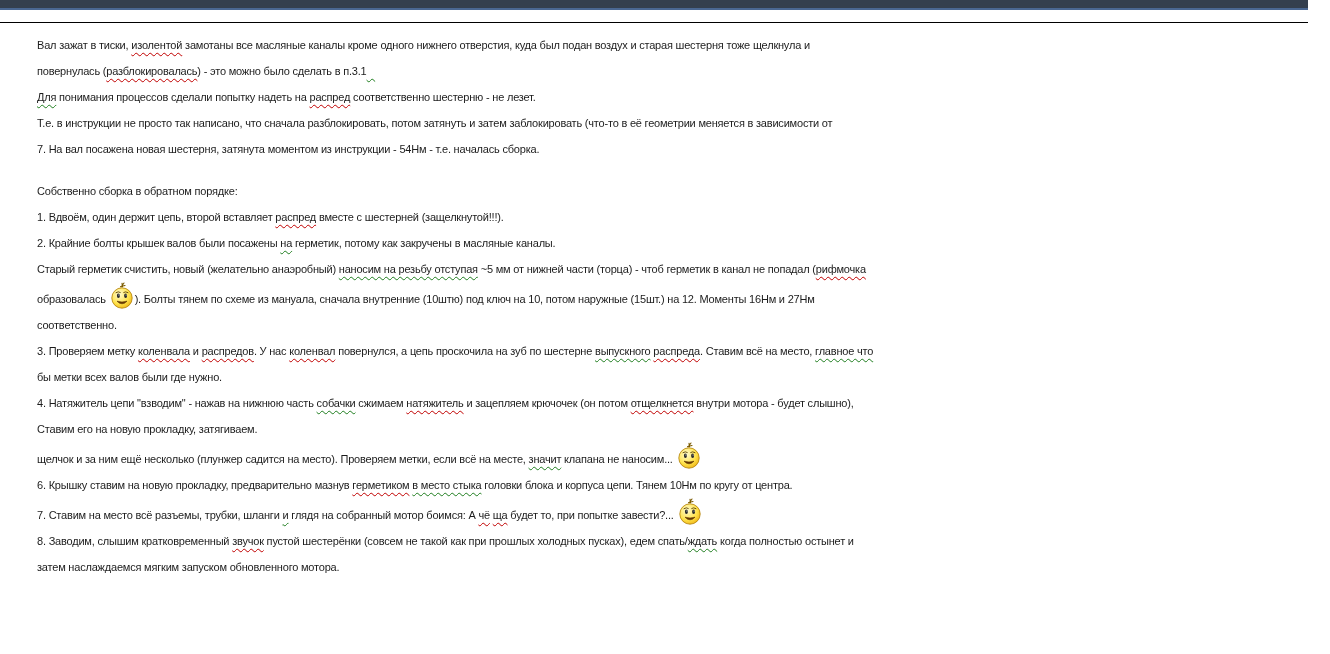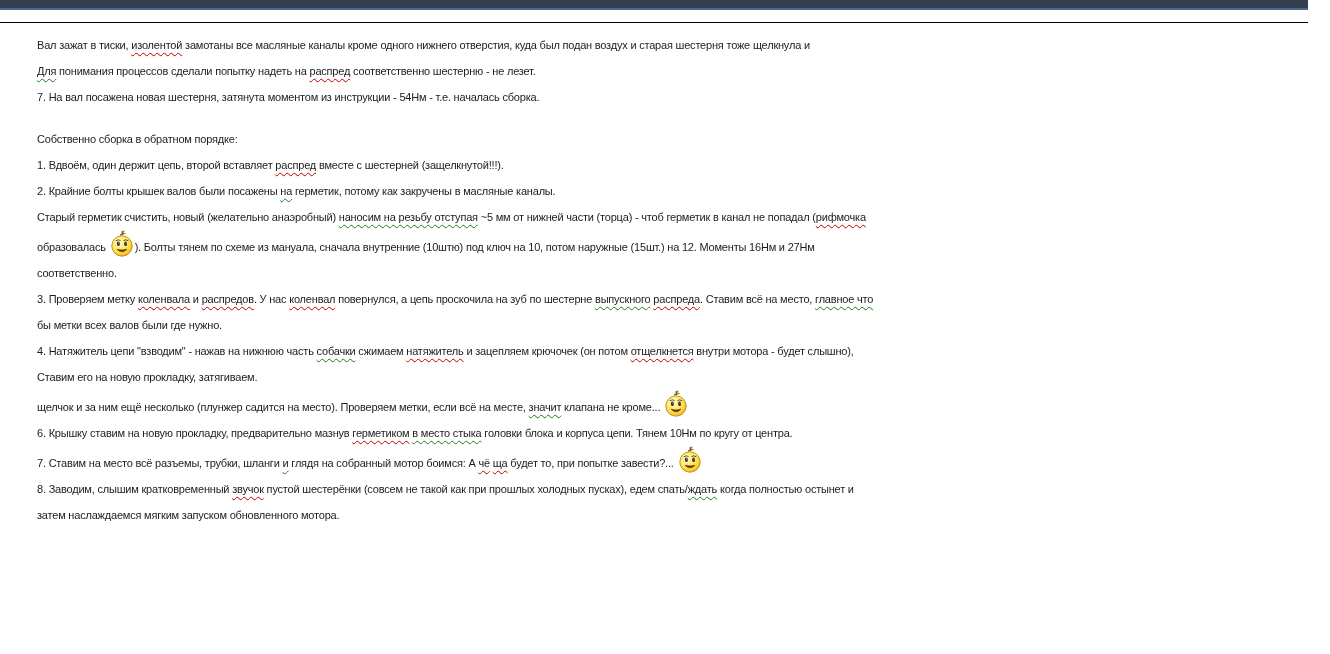--- a/index.html
+++ b/index.html
@@ -67,21 +67,23 @@
     vertical-align: -7px;
   }
 </style>
 </head>
 <body>
 
 <div class="top-bar"></div>
 <div class="doc-border"></div>
 <div class="doc-body" style="color: rgb(28, 28, 28);">
     <div class="line"><span>Вал зажат в тиски, </span><span class="u-red">изолентой</span><span> замотаны все масляные каналы кроме одного нижнего отверстия, куда был подан воздух и старая шестерня тоже щелкнула и</span></div>
+    <div class="line"><span>повернулась (</span><span class="u-red">разблокировалась</span><span>) - это можно было сделать в п.3.1</span><span class="u-green">   </span></div>
     <div class="line"><span class="u-green">Для</span><span> понимания процессов сделали попытку надеть на </span><span class="u-red">распред</span><span> соответственно шестерню - не лезет.</span></div>
+    <div class="line"><span>Т.е. в инструкции не просто так написано, что сначала разблокировать, потом затянуть и затем заблокировать (что-то в её геометрии меняется в зависимости от</span></div>
     <div class="line"><span>7. На вал посажена новая шестерня, затянута моментом из инструкции - 54Нм - т.е. началась сборка.</span></div>
     <div class="line blank"></div>
     <div class="line"><span>Собственно сборка в обратном порядке:</span></div>
     <div class="line"><span>1. Вдвоём, один держит цепь, второй вставляет </span><span class="u-red">распред</span><span> вместе с шестерней (защелкнутой!!!).</span></div>
     <div class="line"><span>2. Крайние болты крышек валов были посажены </span><span class="u-green">на</span><span> герметик, потому как закручены в масляные каналы.</span></div>
     <div class="line"><span>Старый герметик счистить, новый (желательно анаэробный) </span><span class="u-green">наносим на резьбу отступая</span><span> ~5 мм от нижней части (торца) - чтоб герметик в канал не попадал (</span><span class="u-red">рифмочка</span></div>
     <div class="line"><span>образовалась </span><svg class="smiley" viewBox="0 0 26 28">
     <defs>
       <radialGradient id="sg" cx="0.38" cy="0.32" r="0.85">
         <stop offset="0" stop-color="#fffbd0"></stop>
@@ -97,21 +99,21 @@
     <circle cx="17.1" cy="13" r="0.55" fill="#ffffff"></circle>
     <path d="M7 10.6 Q9.4 9 11.3 10.4" stroke="#5a4200" stroke-width="0.9" fill="none" stroke-linecap="round"></path>
     <path d="M14.7 10.4 Q16.6 9 19 10.6" stroke="#5a4200" stroke-width="0.9" fill="none" stroke-linecap="round"></path>
     <path d="M8 19.2 Q13 24.4 18 19.2 Q13 20.8 8 19.2 Z" fill="#6b3a00" stroke="#5a3000" stroke-width="0.6"></path>
   </svg><span>). Болты тянем по схеме из мануала, сначала внутренние (10штю) под ключ на 10, потом наружные (15шт.) на 12. Моменты 16Нм и 27Нм</span></div>
     <div class="line"><span>соответственно.</span></div>
     <div class="line"><span>3. Проверяем метку </span><span class="u-red">коленвала</span><span> и </span><span class="u-red">распредов</span><span>. У нас </span><span class="u-red">коленвал</span><span> повернулся, а цепь проскочила на зуб по шестерне </span><span class="u-green">выпускного</span><span> </span><span class="u-red">распреда</span><span>. Ставим всё на место, </span><span class="u-green">главное что</span></div>
     <div class="line"><span>бы метки всех валов были где нужно.</span></div>
     <div class="line"><span>4. Натяжитель цепи "взводим" - нажав на нижнюю часть </span><span class="u-green">собачки</span><span> сжимаем </span><span class="u-red">натяжитель</span><span> и зацепляем крючочек (он потом </span><span class="u-red">отщелкнется</span><span> внутри мотора - будет слышно),</span></div>
     <div class="line"><span>Ставим его на новую прокладку, затягиваем.</span></div>
-    <div class="line"><span>щелчок и за ним ещё несколько (плунжер садится на место). Проверяем метки, если всё на месте, </span><span class="u-green">значит</span><span> клапана не кроме... </span><svg class="smiley" viewBox="0 0 26 28">
+    <div class="line"><span>щелчок и за ним ещё несколько (плунжер садится на место). Проверяем метки, если всё на месте, </span><span class="u-green">значит</span><span> клапана не наносим... </span><svg class="smiley" viewBox="0 0 26 28">
     <defs>
       <radialGradient id="sg" cx="0.38" cy="0.32" r="0.85">
         <stop offset="0" stop-color="#fffbd0"></stop>
         <stop offset="0.55" stop-color="#ffe24a"></stop>
         <stop offset="1" stop-color="#e8a200"></stop>
       </radialGradient>
     </defs>
     <path d="M12 5 L15 1 M11.5 4.5 L16 3.5 M13.5 4.8 L13 1.2" stroke="#7a5a00" stroke-width="1.1" fill="none" stroke-linecap="round"></path>
     <circle cx="13" cy="16" r="10.2" fill="url(#sg)" stroke="#b07c00" stroke-width="0.8"></circle>
     <ellipse cx="9.4" cy="13.8" rx="1.5" ry="2.3" fill="#2a2a2a"></ellipse>

